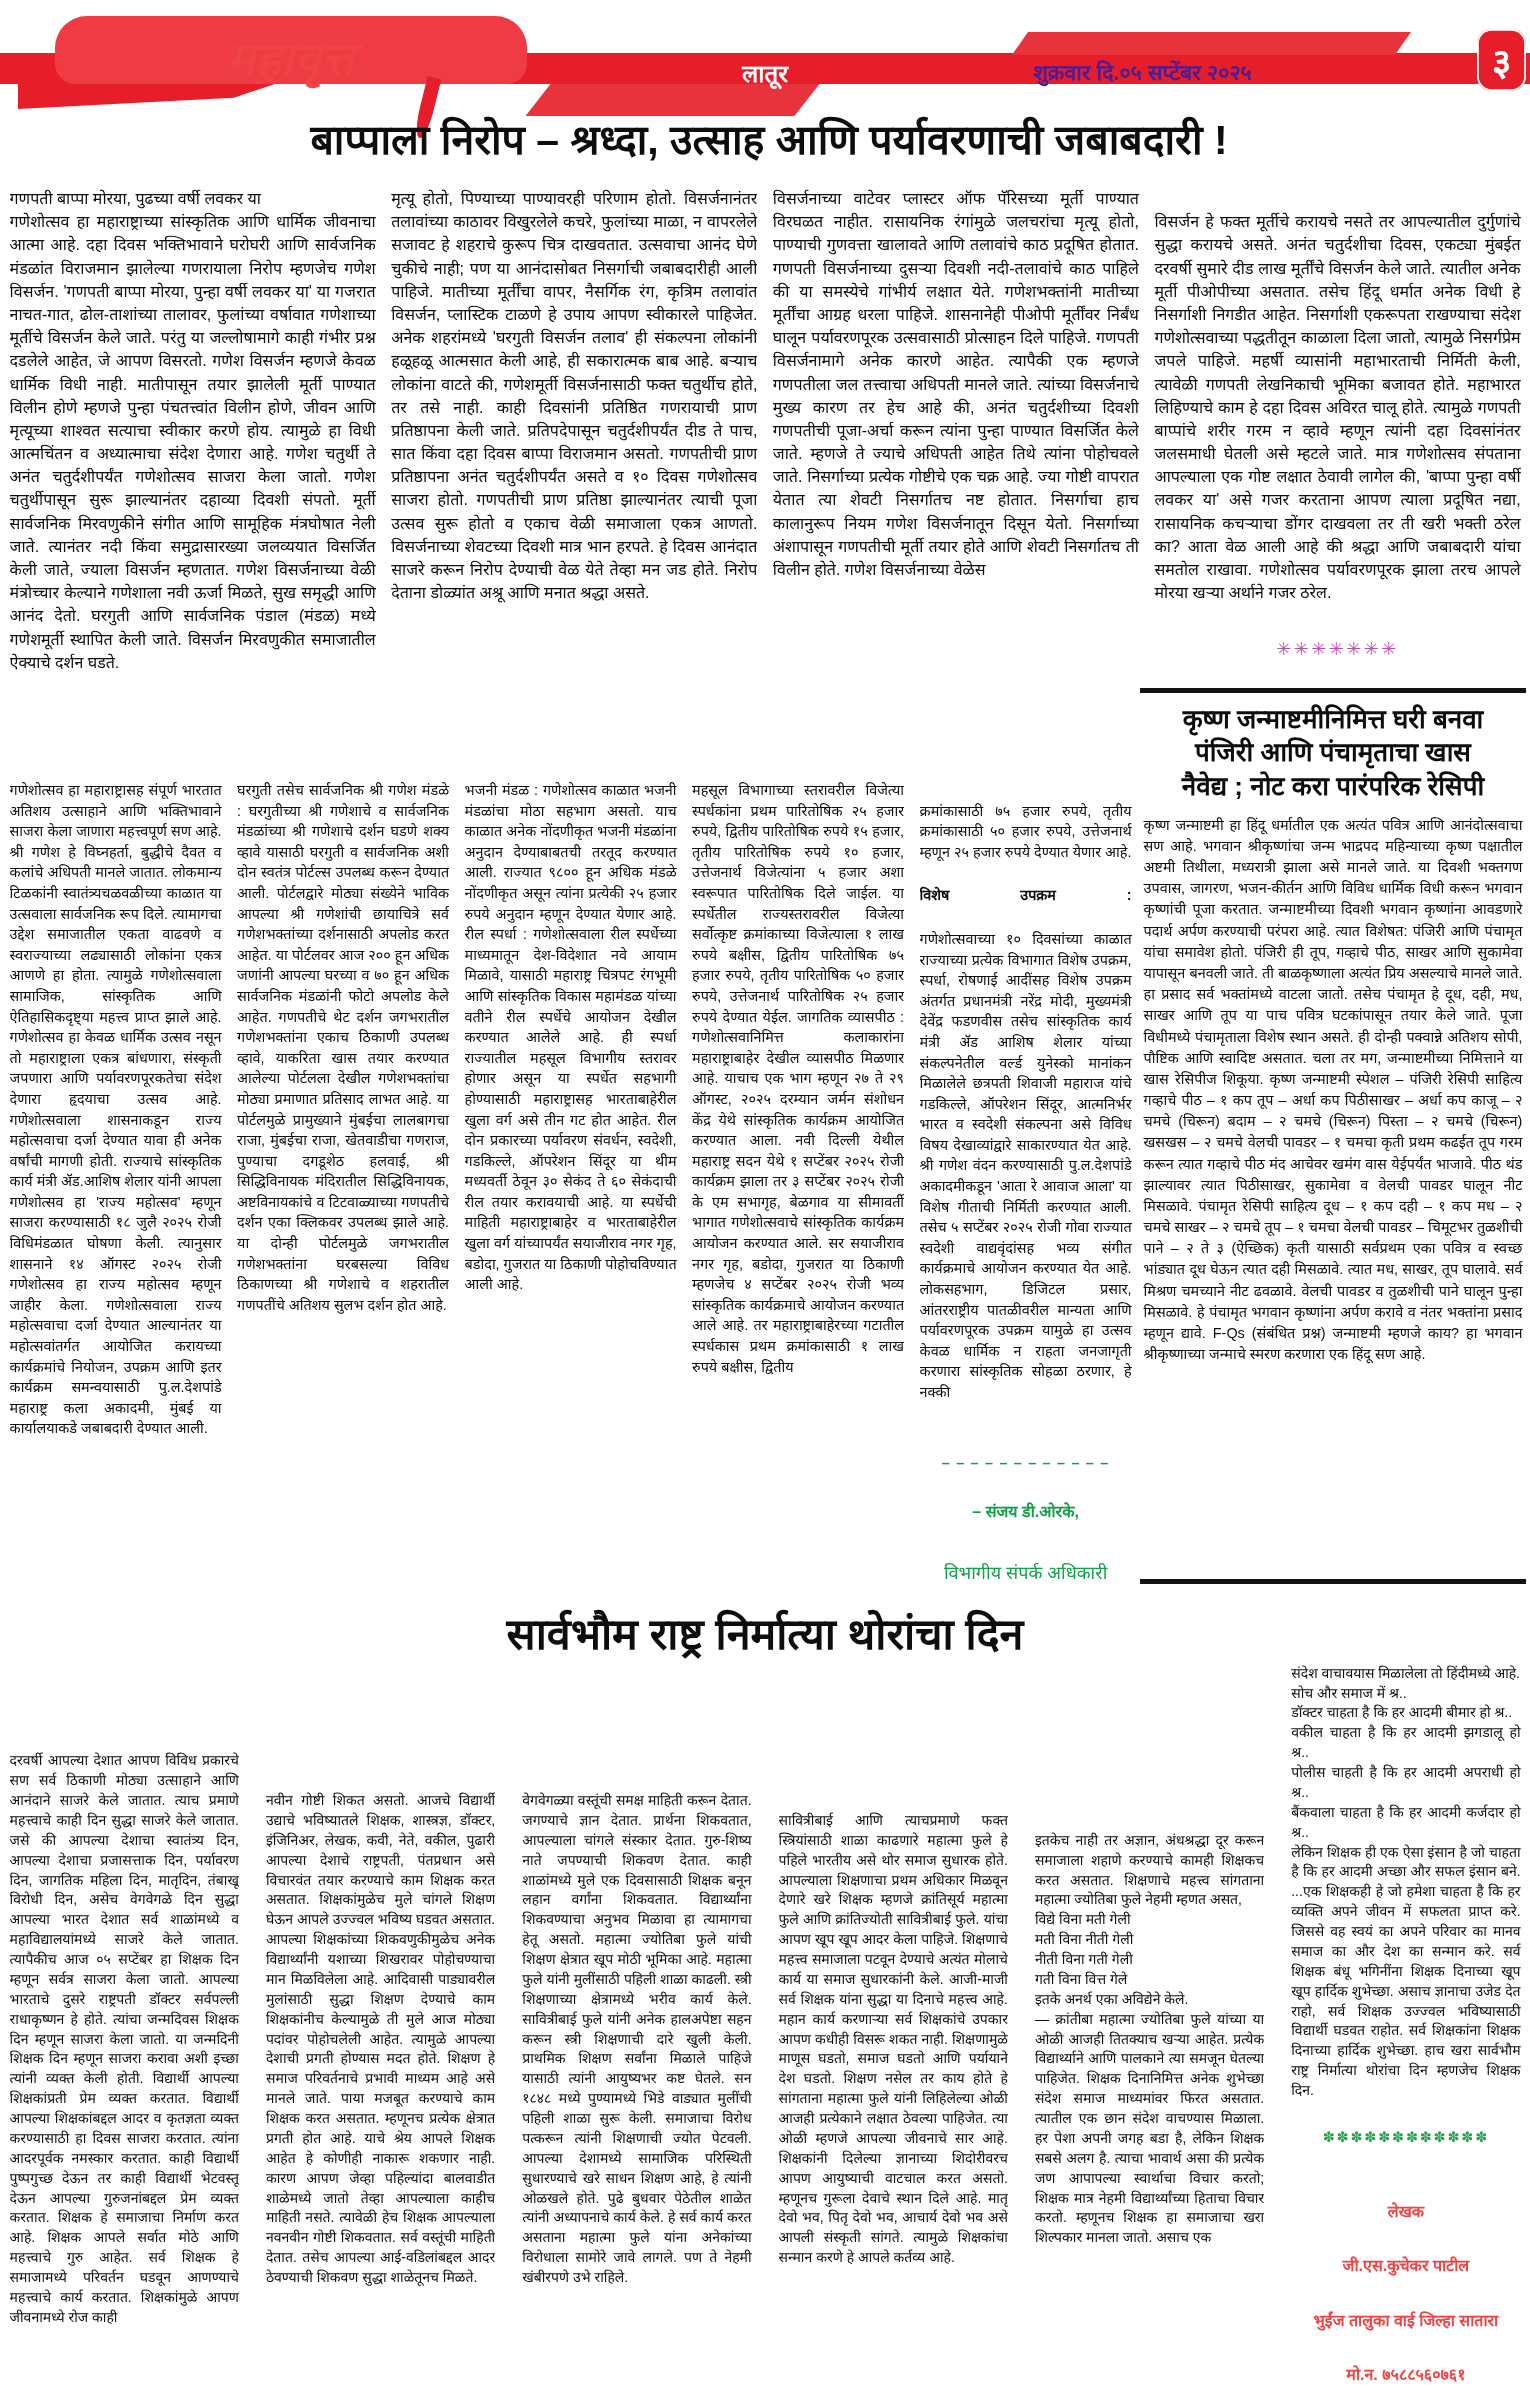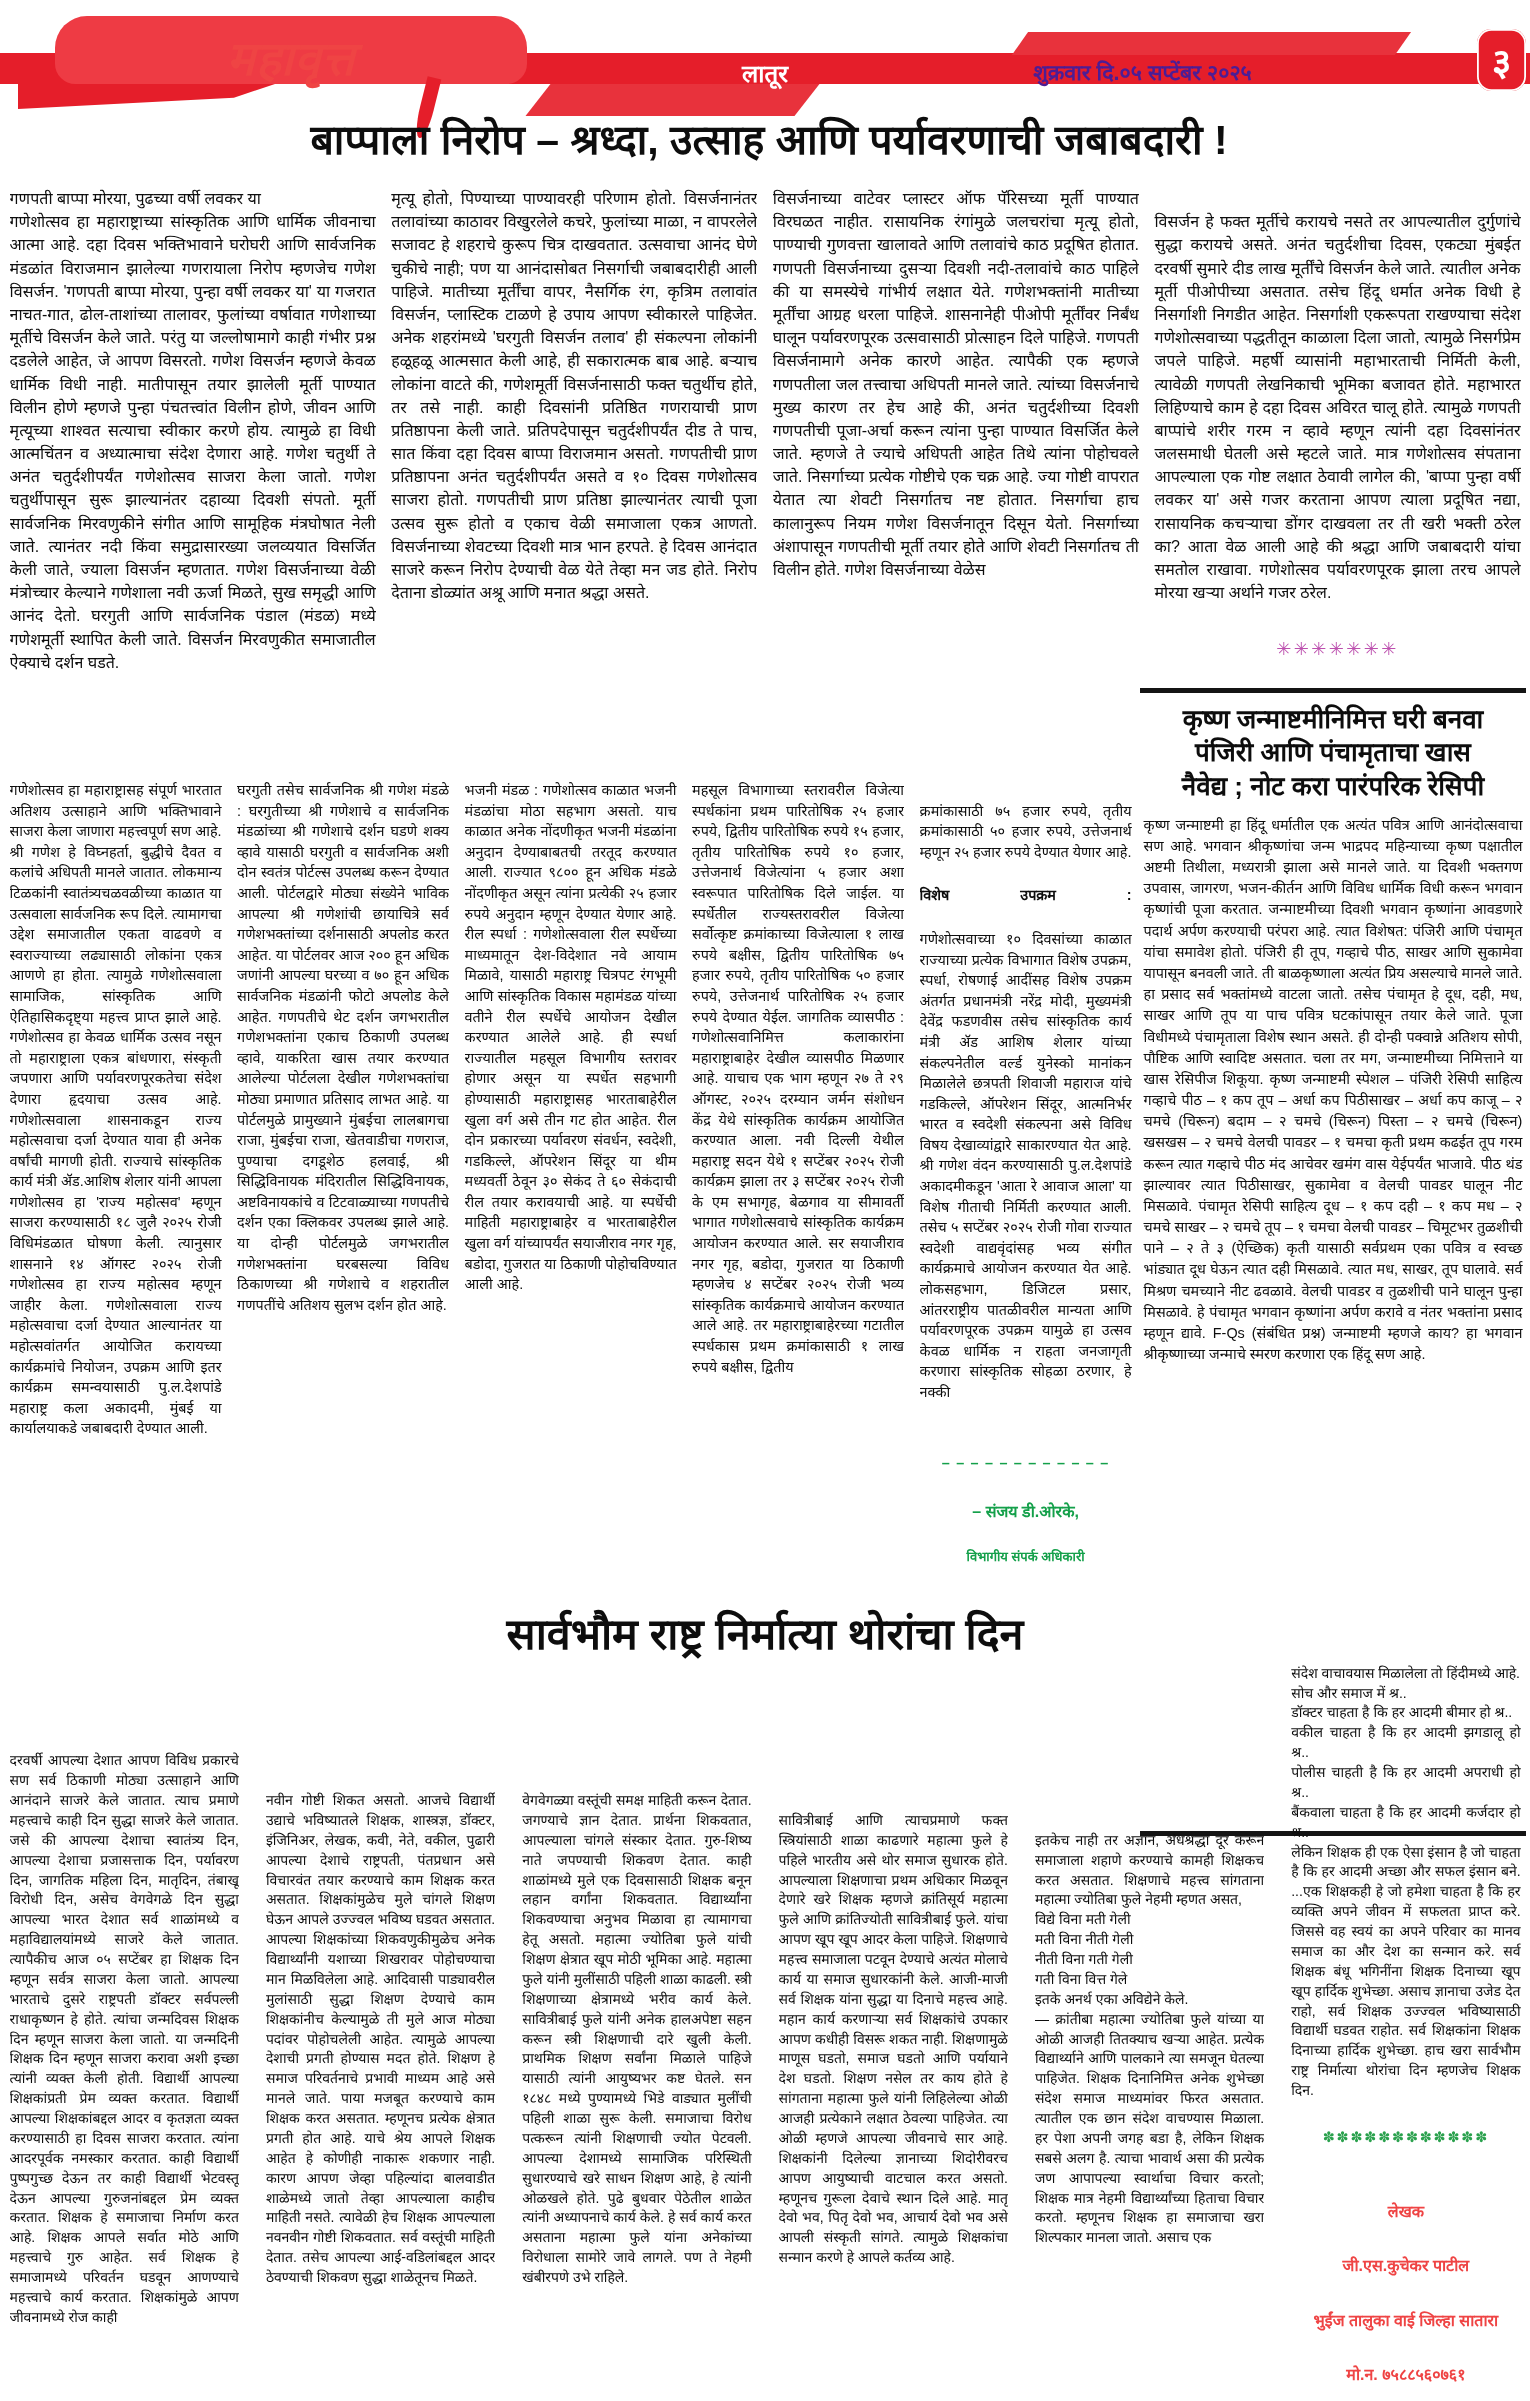--- a/index.html
+++ b/index.html
@@ -44,26 +44,26 @@
   .a3{position:absolute;left:9.6px;top:1683px;width:1511px;height:713px;gap:27px;
       font-size:14px;line-height:1.42;align-items:center;}
 
   .spread{font-weight:bold;text-align:justify;text-align-last:justify;margin:2.4px 0;}
 
   
   .ast-m{color:#bc4fae;text-align:center;font-size:18px;margin:8.4px 0 4.8px;letter-spacing:2.4px;}
   .sig-g{color:#14a04a;text-align:center;margin-top:9.6px;}
   .sig-g .dashes{font-weight:bold;letter-spacing:1.2px;}
   .sig-g .name{font-weight:bold;font-size:16px;margin-top:6px;}
-  .sig-g .role{font-weight:bold;font-size:13px;margin-top:4px;}
+  .sig-g .role{font-weight:normal;font-size:18px;margin-top:17px;}
   .ast-g{color:#2aa14d;text-align:center;letter-spacing:1.8px;margin:6px 0 3.6px;font-size:14.4px;}
   .sig-g2{color:#ef4444;text-align:center;font-weight:bold;font-size:16px;line-height:1.7;}
 
   
-  .rx{position:absolute;left:1140px;top:688px;width:386px;height:1148px;box-sizing:border-box;
+  .rx{position:absolute;left:1140px;top:688px;width:386px;height:896px;box-sizing:border-box;
       border-top:5.4px solid #141414;border-bottom:5.4px solid #141414;padding:9.6px 3.6px 0;overflow:hidden;}
   .rx-h{text-align:center;font-weight:bold;font-size:26px;line-height:1.3;}
   .rx-b{margin-top:10.8px;font-size:14.4px;line-height:1.47;text-align:justify;white-space:pre-line;}
 </style>
 </head>
 <body>
 
 <div class="page">
 
   <div class="band"></div>

